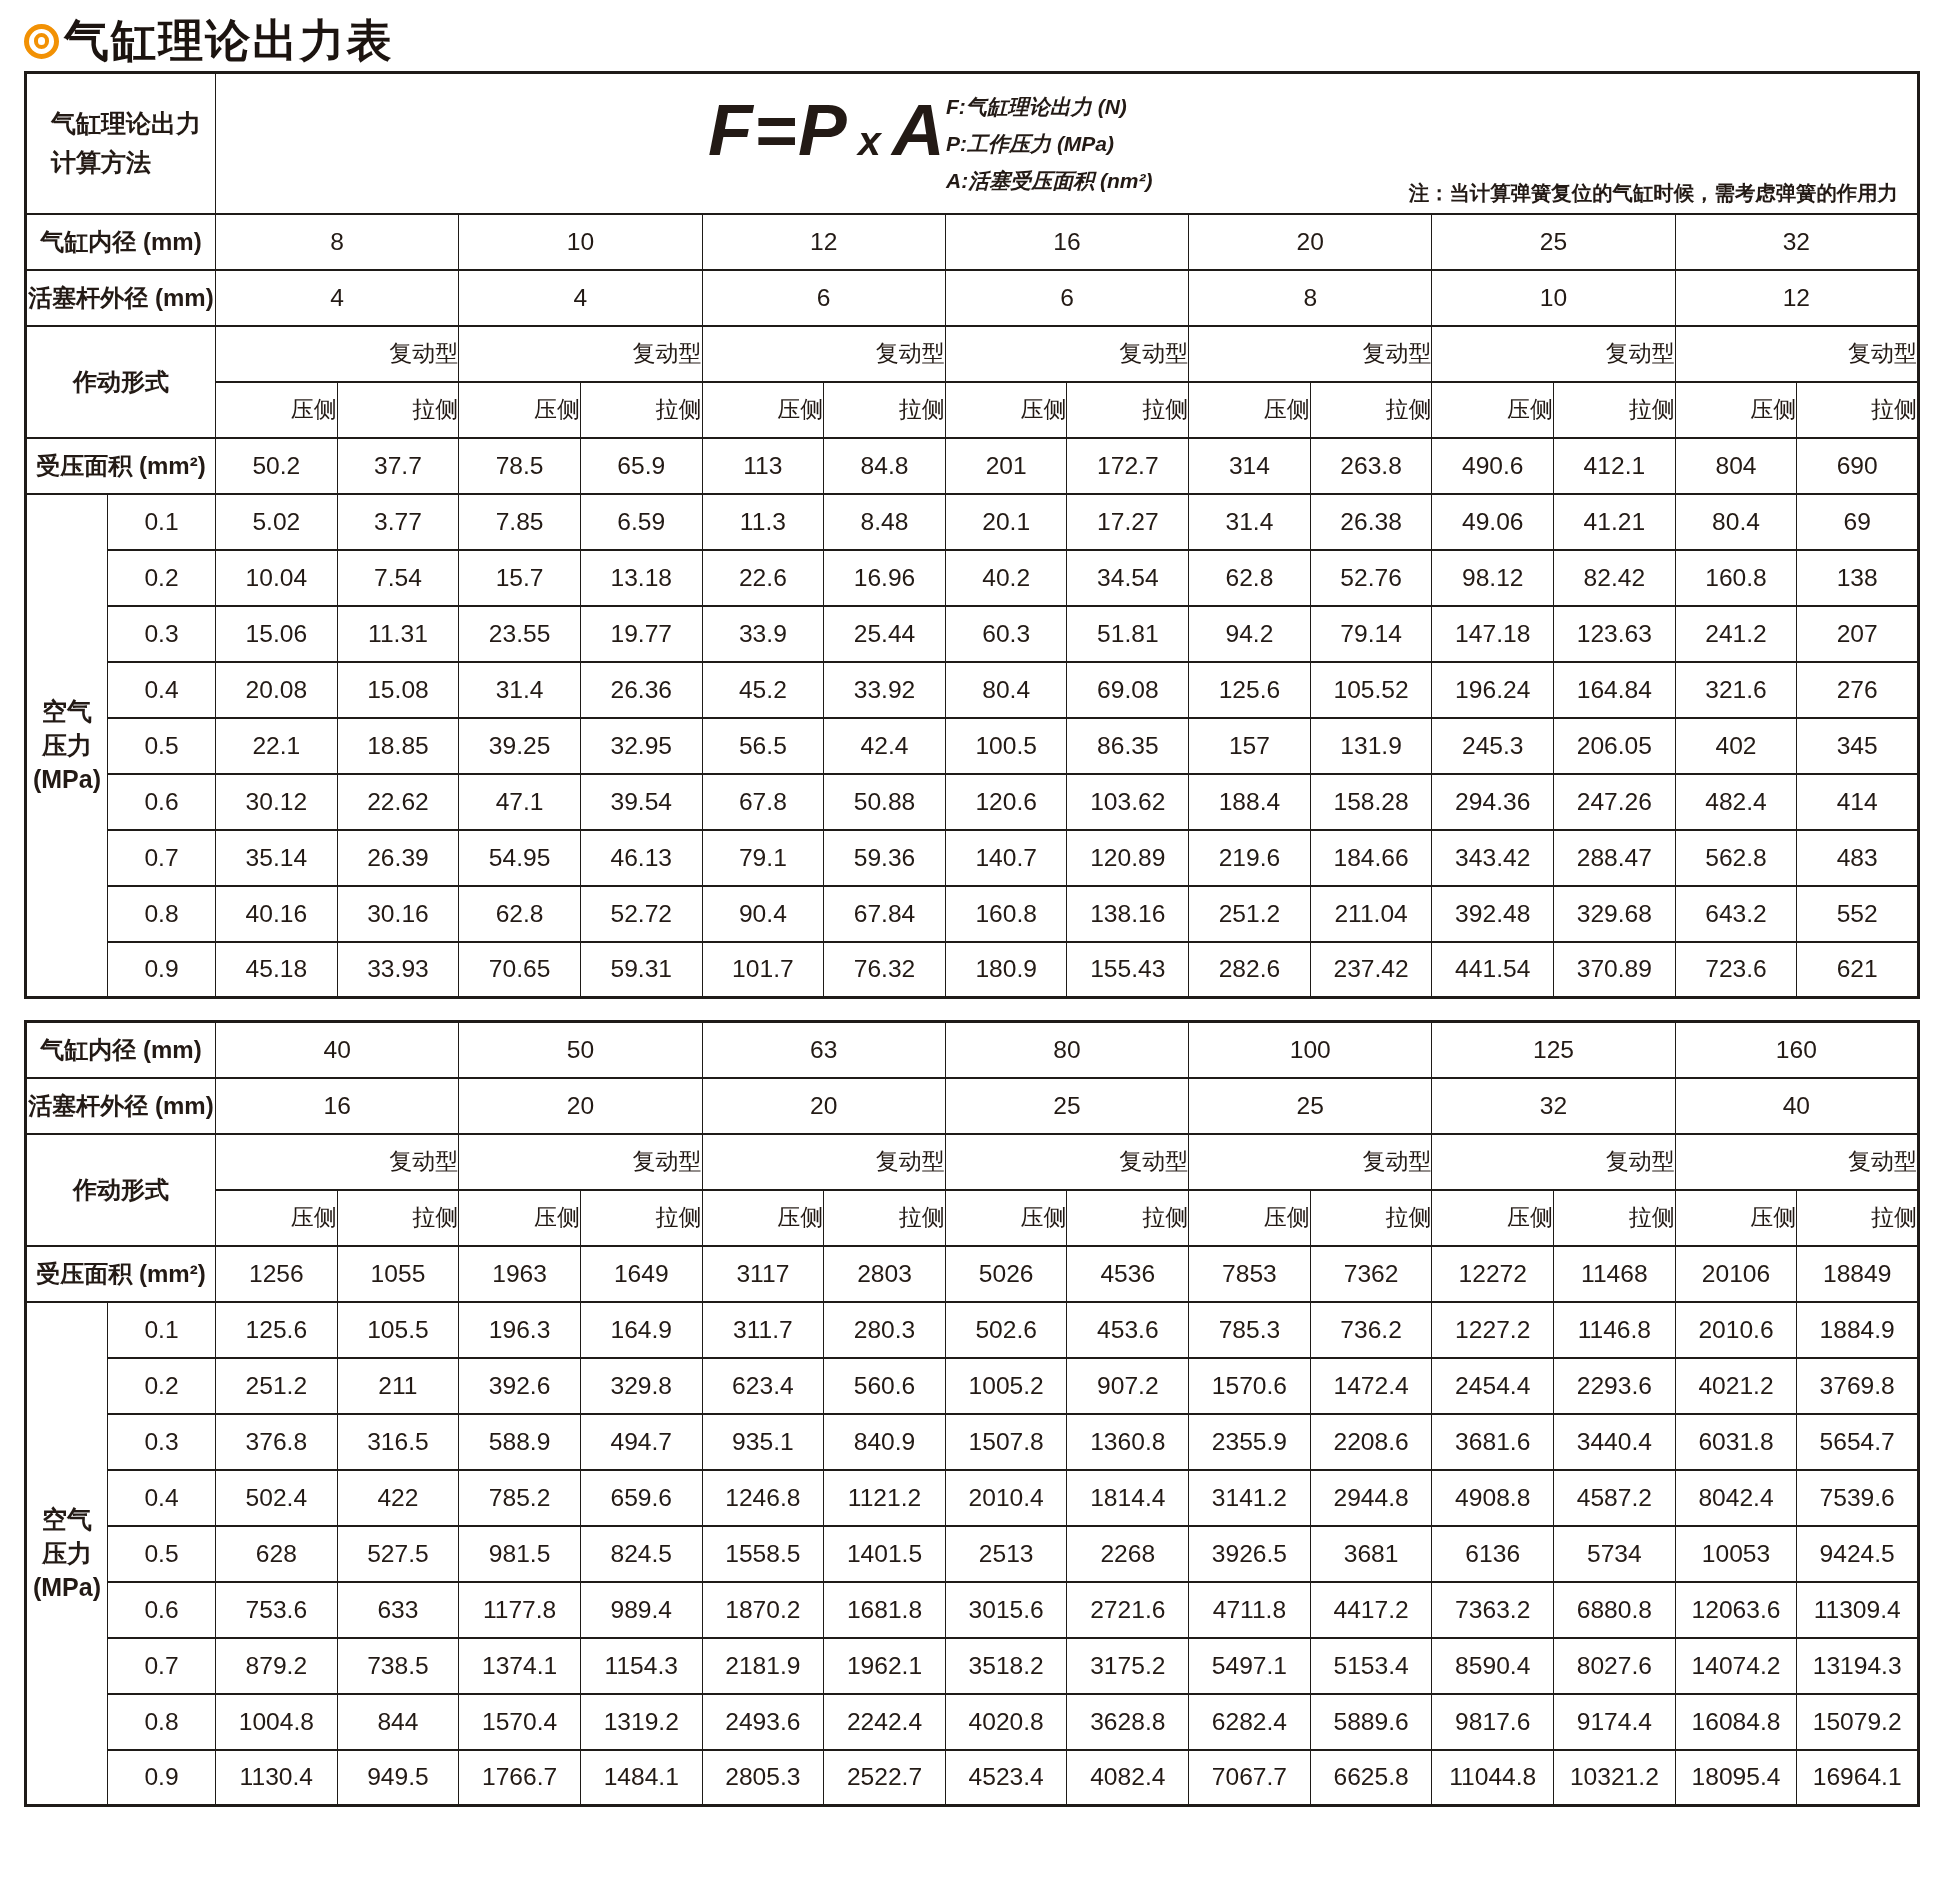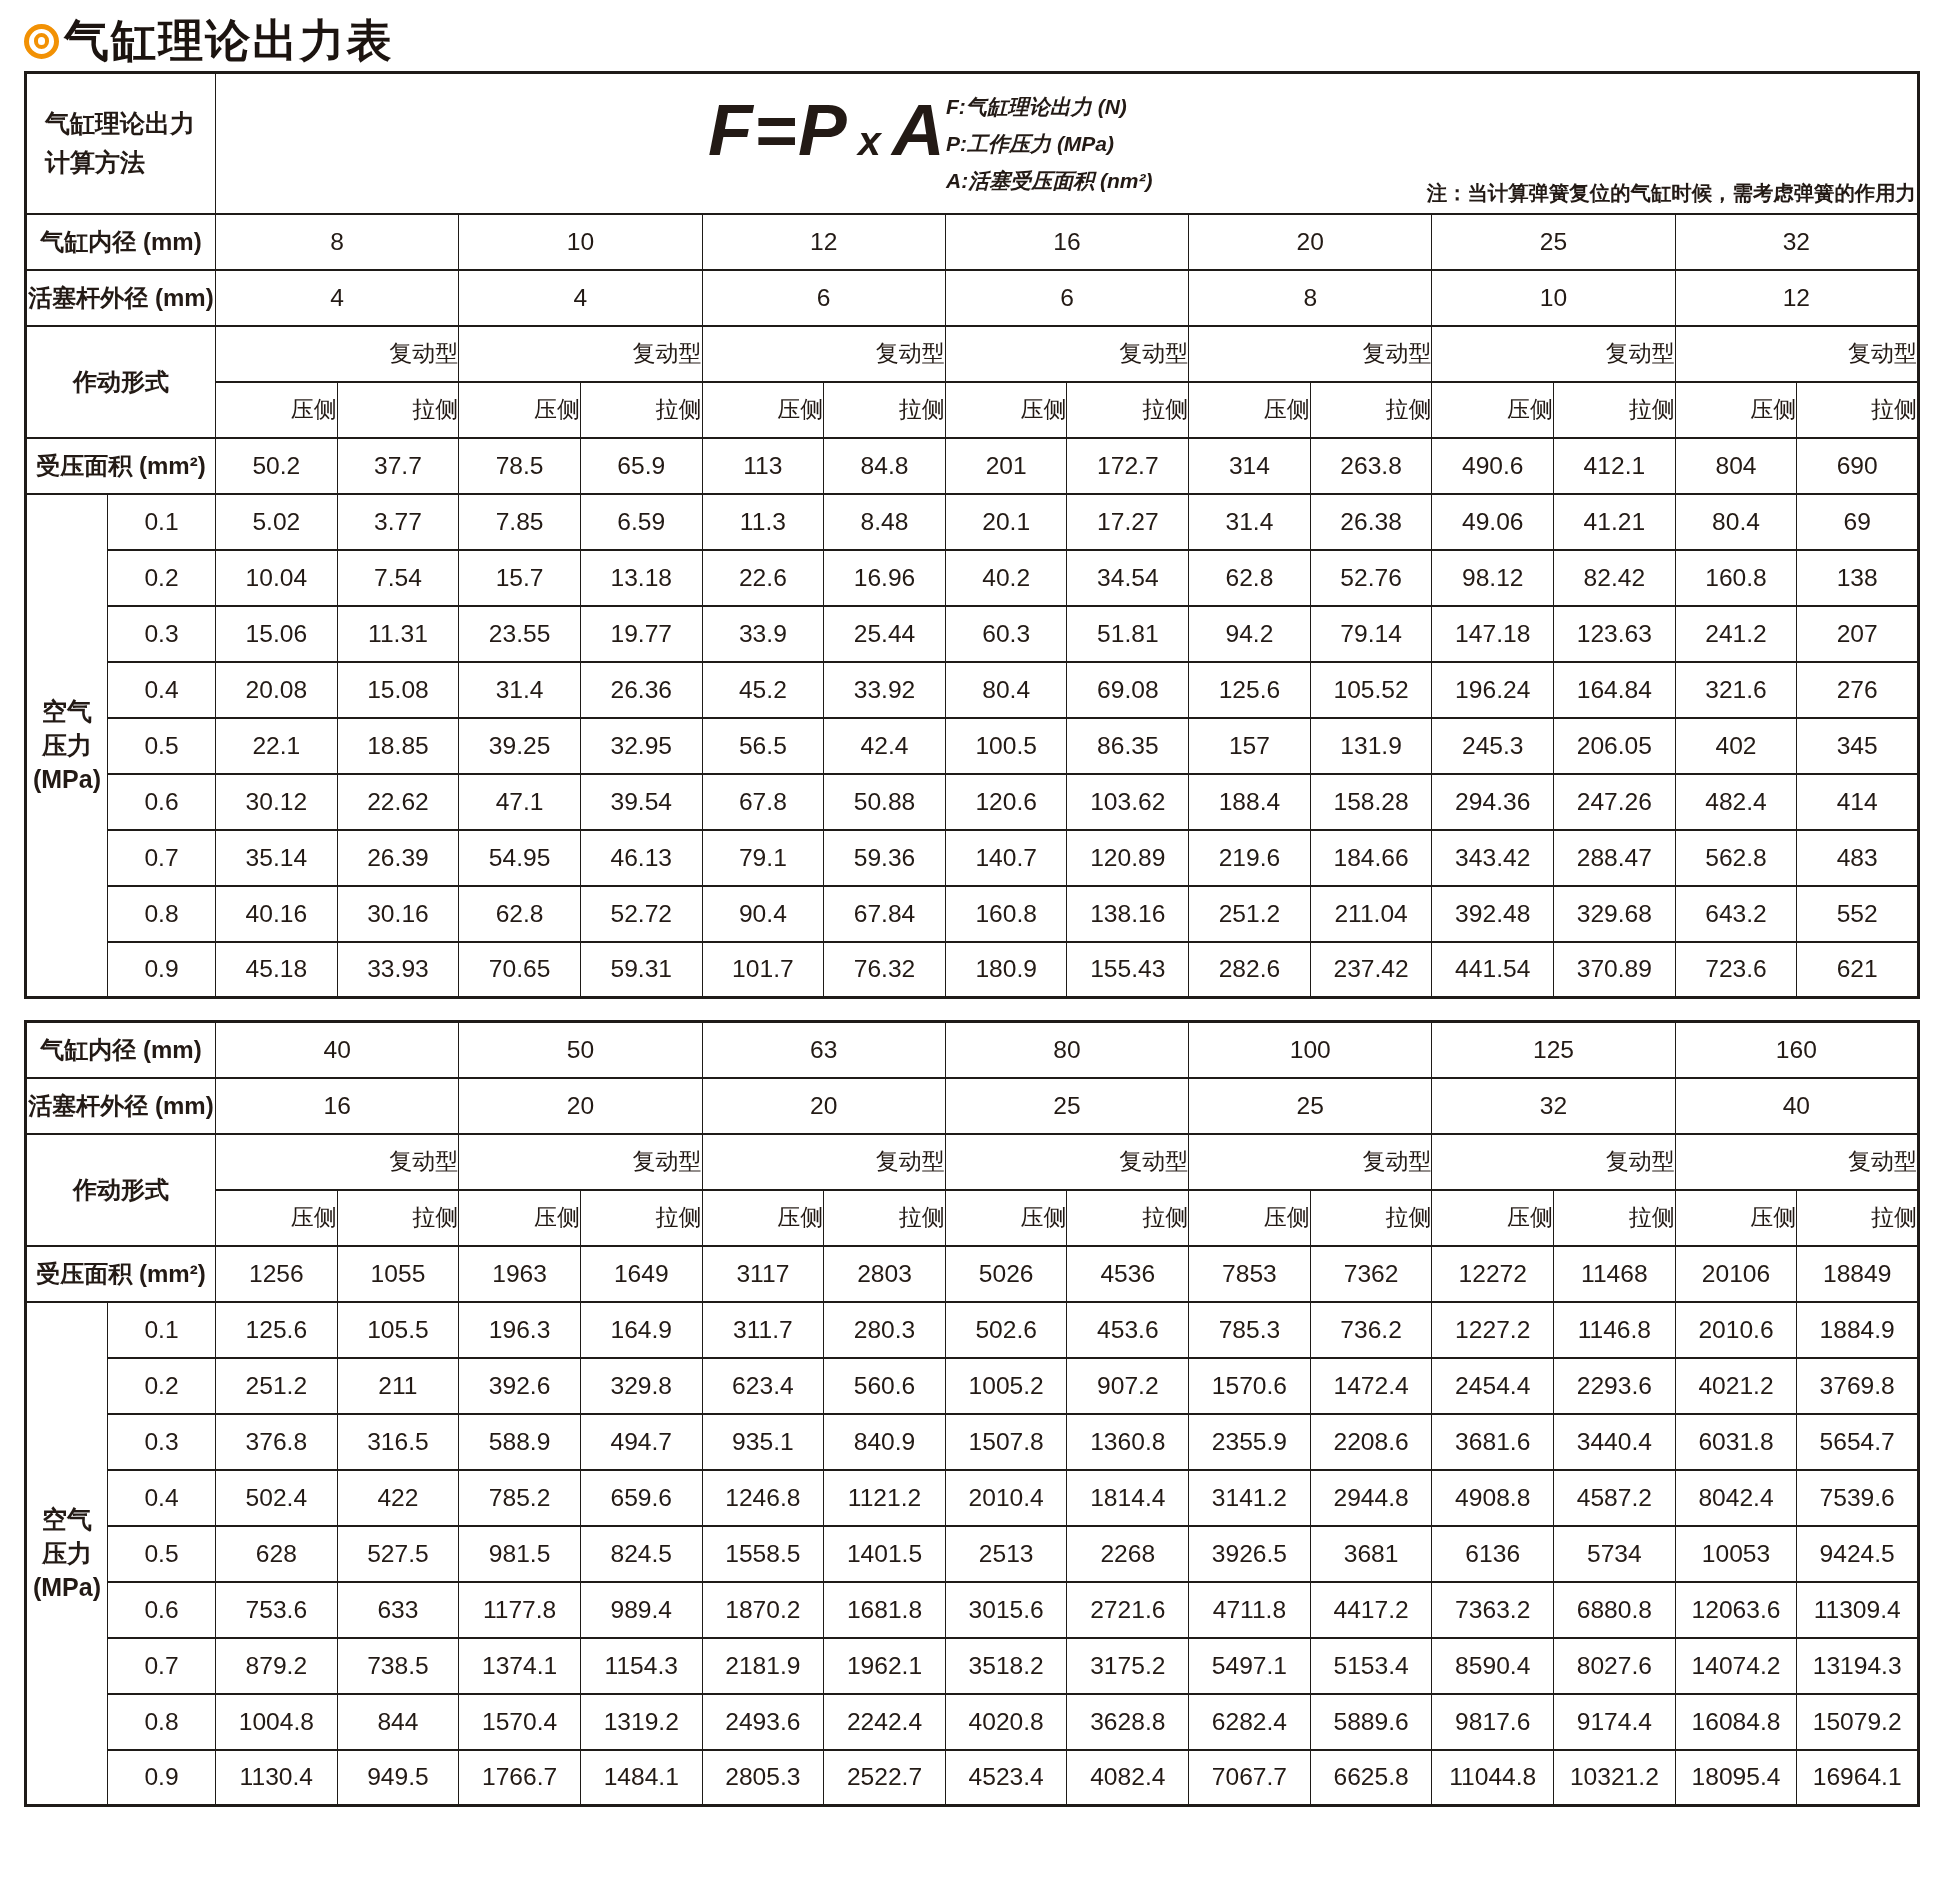--- a/index.html
+++ b/index.html
@@ -12,28 +12,28 @@
   .tbl-wrap{margin-left:24px;}
   table{border-collapse:collapse;table-layout:fixed;width:1896px;border:3.5px solid #1f1b18;}
   td{border:1.4px solid #1f1b18;border-top-width:2.1px;border-bottom-width:2.1px;
     text-align:center;vertical-align:middle;padding:0;overflow:hidden;}
   tr{height:56px;}
   tr.formula-row{height:141px;}
   td.lbl{font-weight:bold;font-size:24px;}
   td.num{font-size:24.6px;font-weight:normal;}
   td.sub{font-size:23px;font-weight:normal;text-align:right;}
   td.method-cell{text-align:left;}
-  .method-line{font-size:25px;font-weight:bold;line-height:39px;text-align:left;padding-left:18px;}
+  .method-line{font-size:25px;font-weight:bold;line-height:39px;text-align:left;padding-left:24px;}
   td.formula-cell{position:relative;}
   .fwrap{display:flex;align-items:flex-start;height:100%;font-style:italic;}
   .eq{margin-left:492px;font-weight:bold;font-size:73px;letter-spacing:1.4px;white-space:nowrap;}
   .eq .small{font-size:41px;font-weight:bold;margin:0 9.8px;}
   .defs{text-align:left;}
   .defs div{font-size:21px;font-weight:bold;line-height:37px;}
-  .note{position:absolute;right:1px;bottom:5.6px;font-size:20.4px;font-weight:bold;white-space:nowrap;}
+  .note{position:absolute;right:19px;bottom:5.6px;font-size:20.4px;font-weight:bold;white-space:nowrap;}
   .vlines div{font-size:25px;font-weight:bold;line-height:34px;}
   .gap{height:21px;}
 </style>
 </head>
 <body>
 
 <div class="title-row">
   <div class="ring-icon">
       <div class="inner"></div>
     </div>

